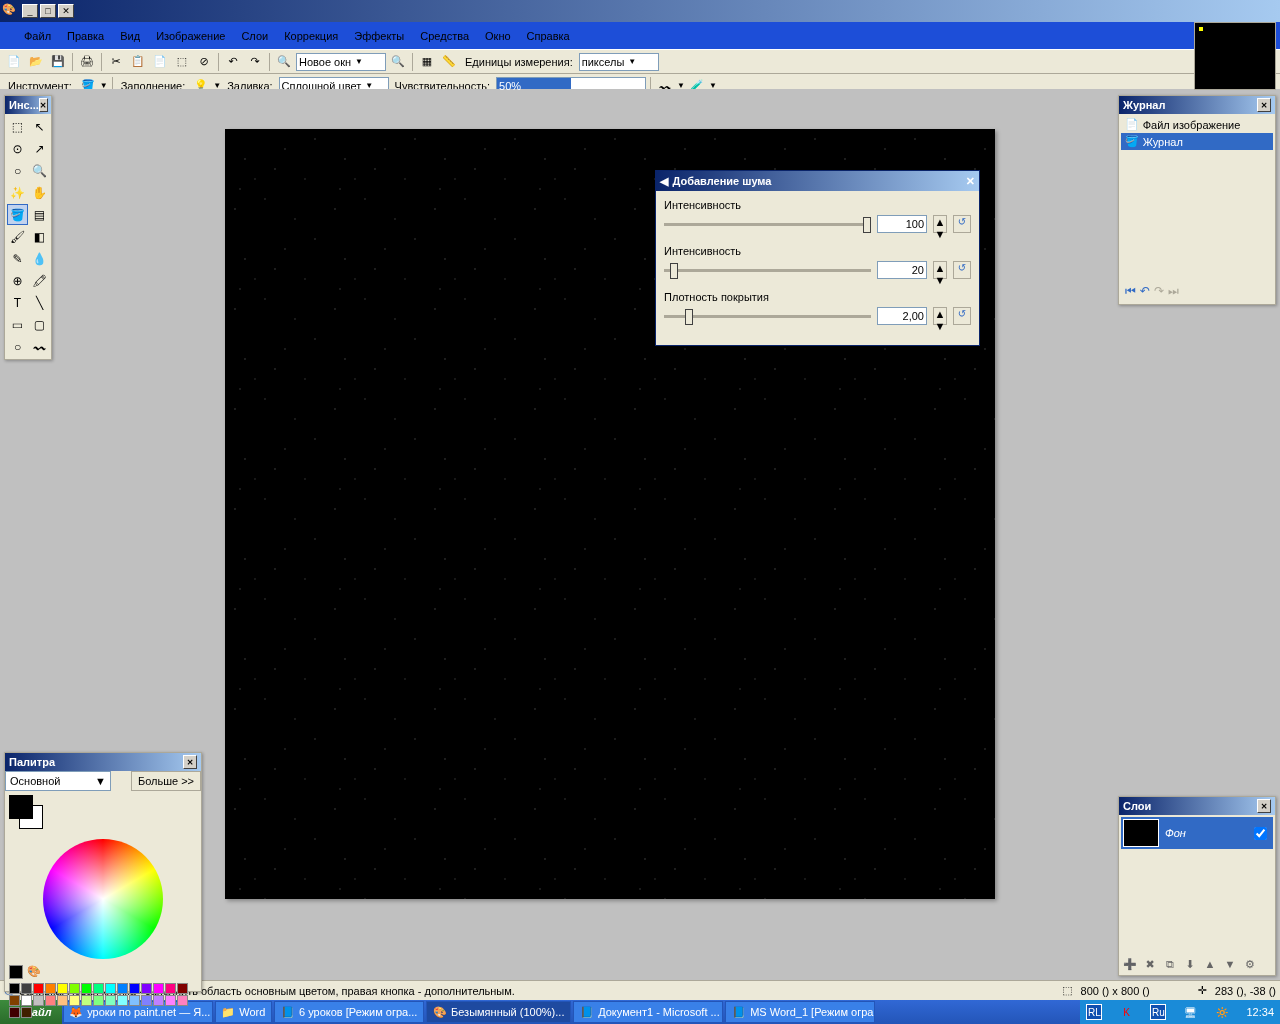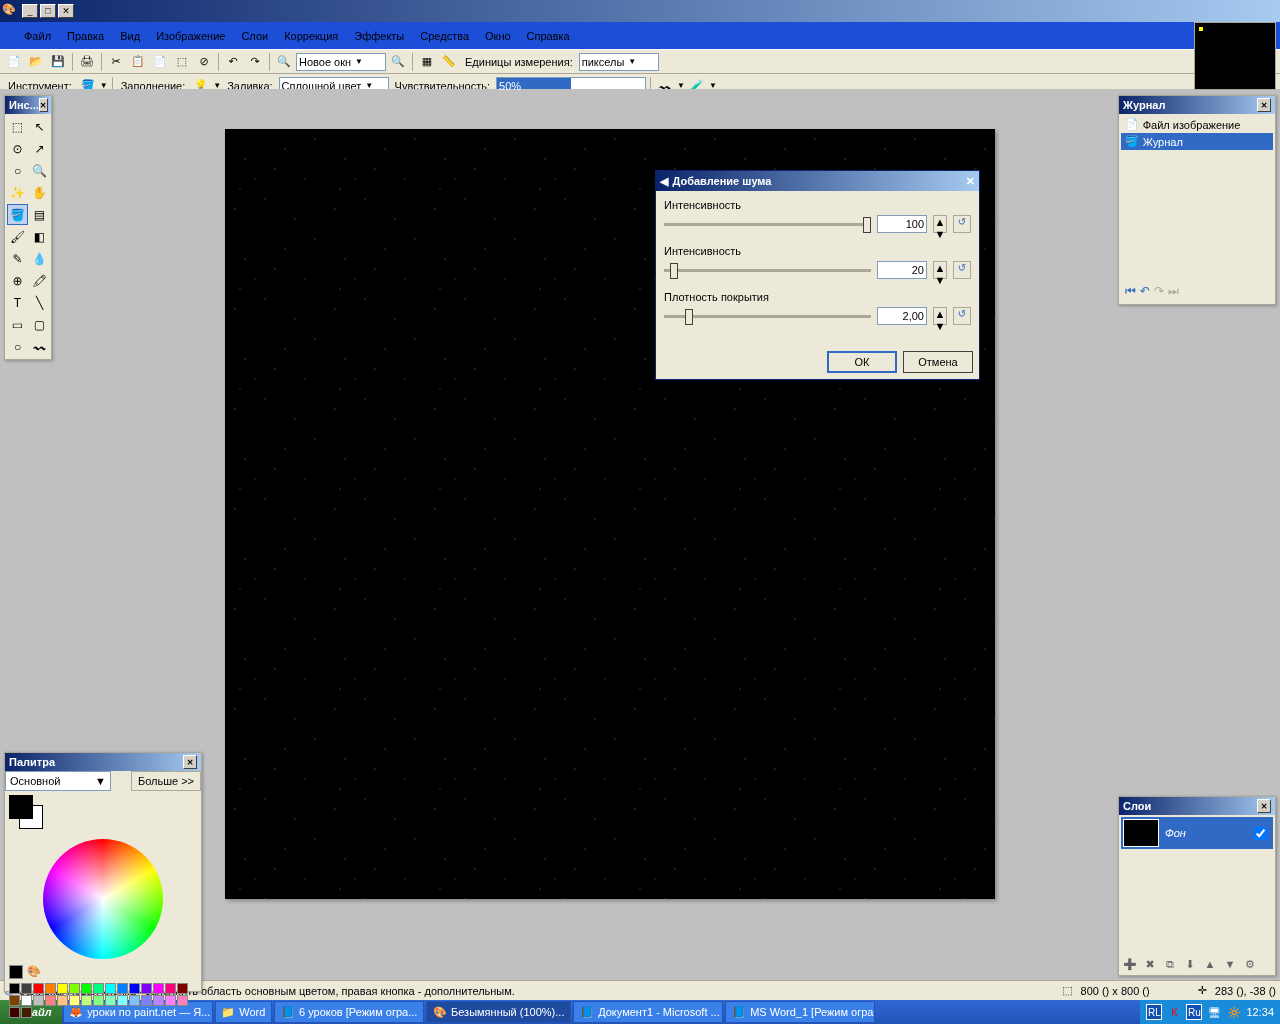--- a/index.html
+++ b/index.html
@@ -69,21 +69,21 @@
 .reset-btn{width:18px;height:18px;border:1px solid #aca899;background:#ece9d8;font-size:10px;text-align:center;color:#316ac5}
 .dialog-btns{display:flex;justify-content:flex-end;gap:6px;padding:6px}
 .dlg-btn{min-width:70px;height:22px;border:1px solid #404040;background:#ece9d8;display:flex;align-items:center;justify-content:center}
 .dlg-btn.default{border:2px solid #316ac5}
 .statusbar{position:absolute;bottom:24px;left:0;right:0;height:20px;background:#ece9d8;border-top:1px solid #aca899;display:flex;align-items:center;padding:0 4px;gap:8px}
 .statusbar .info{flex:1;display:flex;align-items:center;gap:4px}
 .taskbar{position:absolute;bottom:0;left:0;right:0;height:24px;background:linear-gradient(to bottom,#3168d5,#2355b8);display:flex;align-items:center;padding:0;gap:0}
 .start-btn{height:24px;padding:0 10px;background:linear-gradient(to bottom,#3c8b3c,#2a6b2a);color:#fff;font-weight:bold;display:flex;align-items:center;font-style:italic;gap:4px}
 .task-btn{height:22px;margin:1px;padding:0 6px;background:#3980e8;color:#fff;display:flex;align-items:center;gap:4px;max-width:150px;overflow:hidden;white-space:nowrap;font-size:11px;border:1px solid #2355b8}
 .task-btn.active{background:#1e4aa0}
-.tray{margin-left:auto;display:flex;align-items:center;gap:4px;padding:0 6px;background:#1a8bd8;height:24px;color:#fff}
+.tray{margin-left:auto;display:flex;align-items:center;gap:16px;padding:0 6px;background:#1a8bd8;height:24px;color:#fff}
 .tray-icon{width:16px;height:16px;display:flex;align-items:center;justify-content:center;font-size:10px}
 </style>
 </head>
 <body>
 
 <div class="titlebar">
   <span class="icon">🎨</span>
   <div class="win-btns">
     <div class="win-btn">_</div>
     <div class="win-btn">□</div>
@@ -348,24 +348,20 @@
           </div>
         <input class="slider-input" value="2,00" style="">
         <div class="spin">
             <div>▲</div>
             <div>▼</div>
           </div>
         <div class="reset-btn">↺</div>
       </div>
     </div>
   </div>
-  <div class="dialog-btns">
-    <div class="dlg-btn default">ОК</div>
-    <div class="dlg-btn">Отмена</div>
-  </div>
 </div>
 
 <div class="statusbar">
   <div class="info">
       <span style="color:#316ac5">ⓘ</span>
       <span>Заливка. Левая кнопка - заполнить область основным цветом, правая кнопка - дополнительным.</span>
     </div>
   <span>⬚</span>
     <span>800 () x 800 ()</span>
   <span style="margin-left:40px">✛</span>

